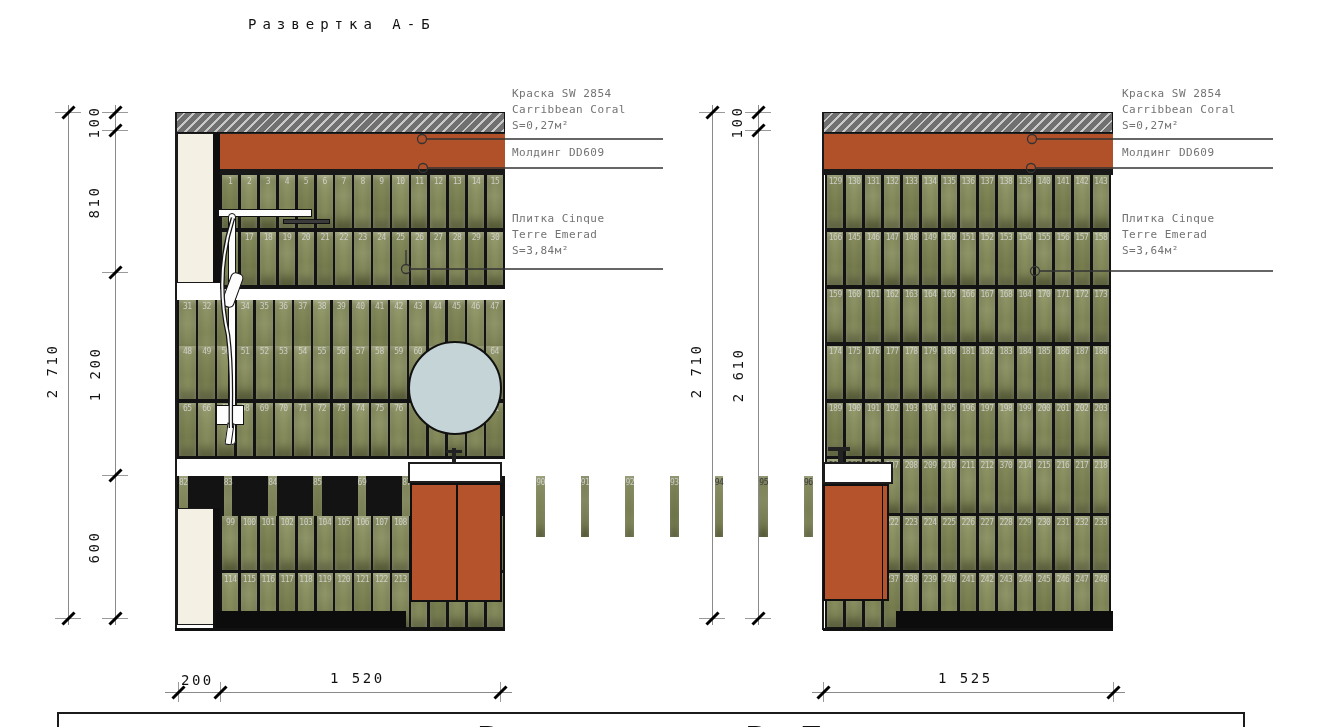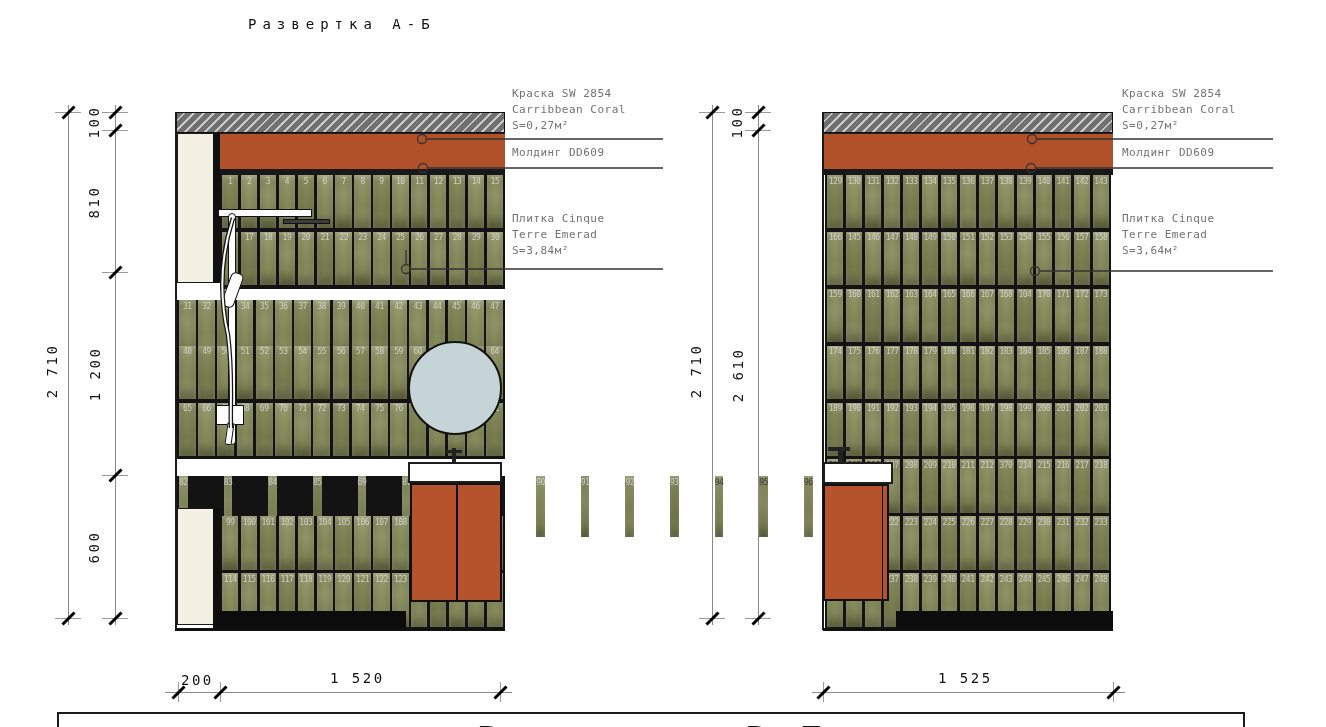--- a/index.html
+++ b/index.html
@@ -449,21 +449,21 @@
         <div class="tile v0">
           <span class="tile-num">120</span>
         </div>
         <div class="tile v1">
           <span class="tile-num">121</span>
         </div>
         <div class="tile v2">
           <span class="tile-num">122</span>
         </div>
         <div class="tile v3">
-          <span class="tile-num">123</span>
+          <span class="tile-num">213</span>
         </div>
         <div class="tile v0">
           <span class="tile-num">124</span>
         </div>
         <div class="tile v1">
           <span class="tile-num">125</span>
         </div>
         <div class="tile v2">
           <span class="tile-num">126</span>
         </div>

